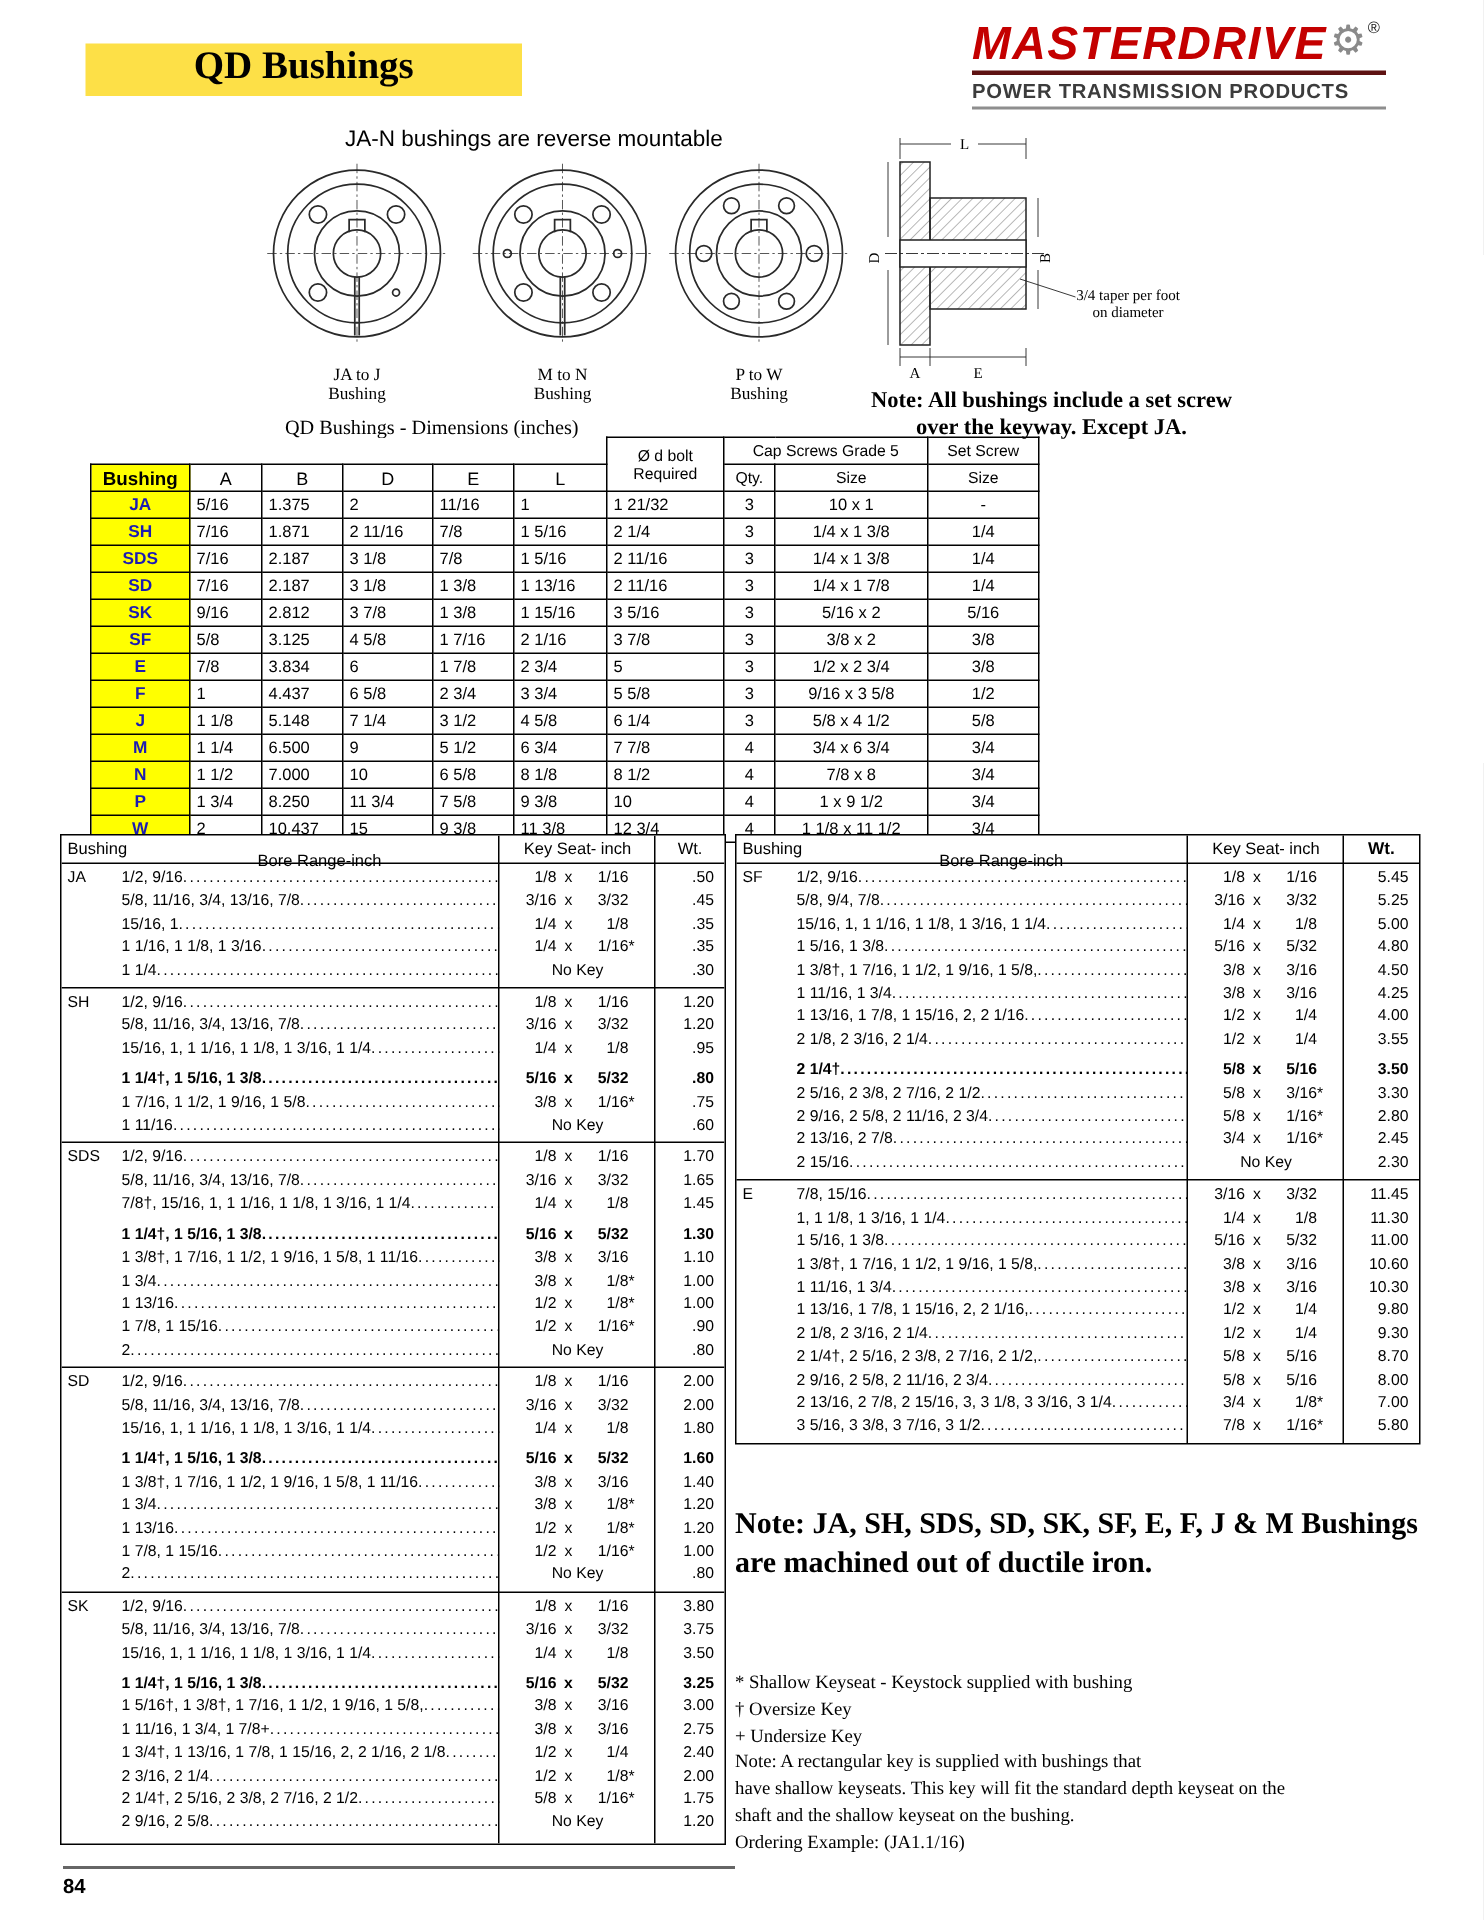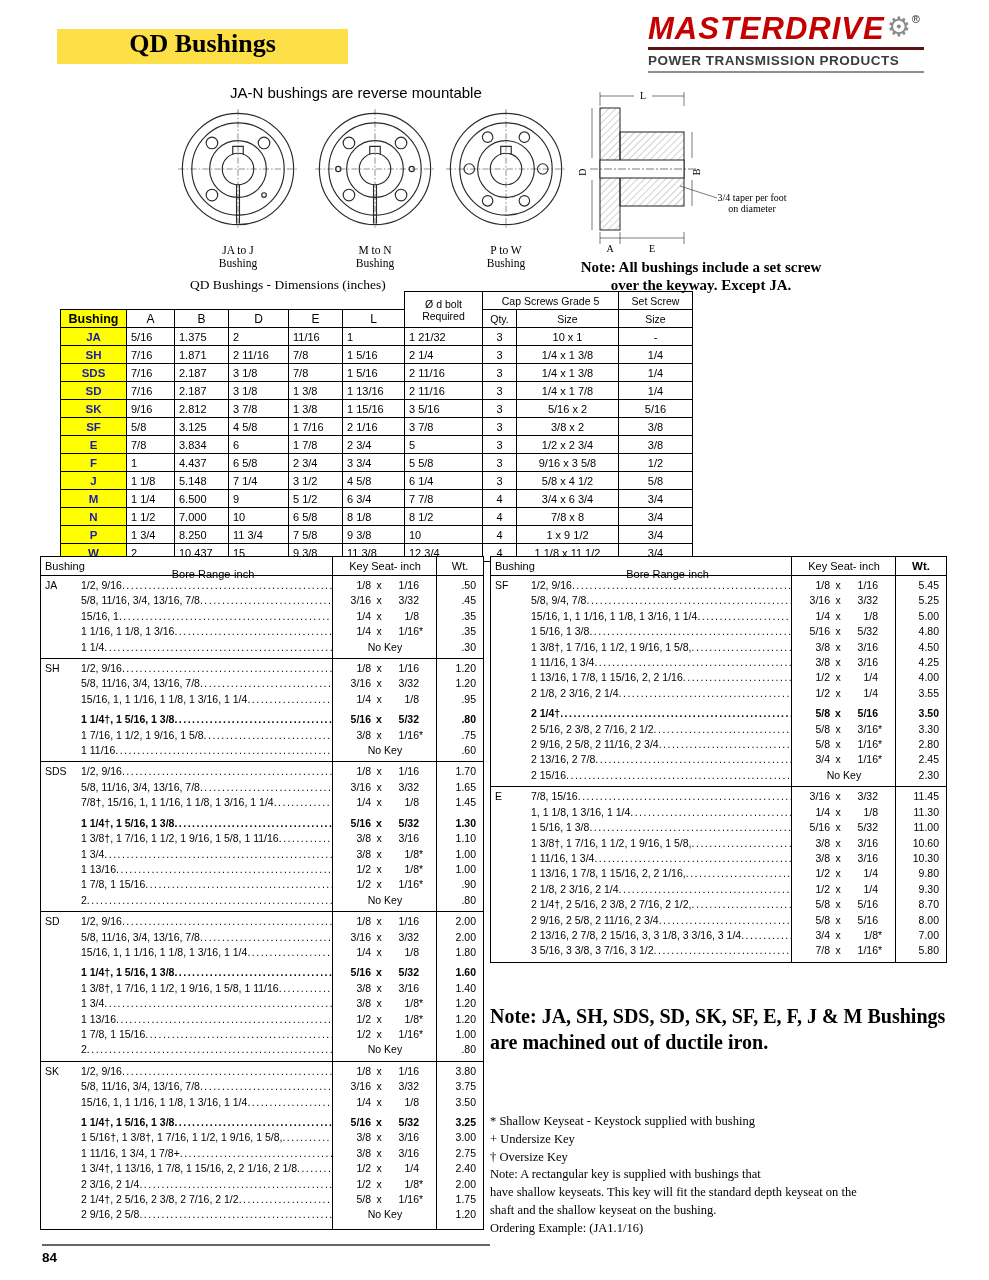--- a/index.html
+++ b/index.html
@@ -1319,22 +1319,22 @@
             </span>
             <span class="bt-wt">5.80</span>
           </div>
         </div>
       </div>
   </div>
 
   <div class="iron-note">Note: JA, SH, SDS, SD, SK, SF, E, F, J &amp; M Bushings are machined out of ductile iron.</div>
   <div class="footnotes">
     <div>*  Shallow Keyseat - Keystock supplied with bushing</div>
+    <div>†  Oversize Key</div>
     <div>+ Undersize Key</div>
-    <div>†  Oversize Key</div>
     <div>Note:      A rectangular key is supplied with bushings that</div>
     <div>have shallow keyseats.  This key will fit the standard depth keyseat on the</div>
     <div>shaft and the shallow keyseat on  the bushing.</div>
     <div>Ordering Example:    (JA1.1/16)</div>
   </div>
 
   <div class="footer">
     <span>84</span>
   </div>
 

